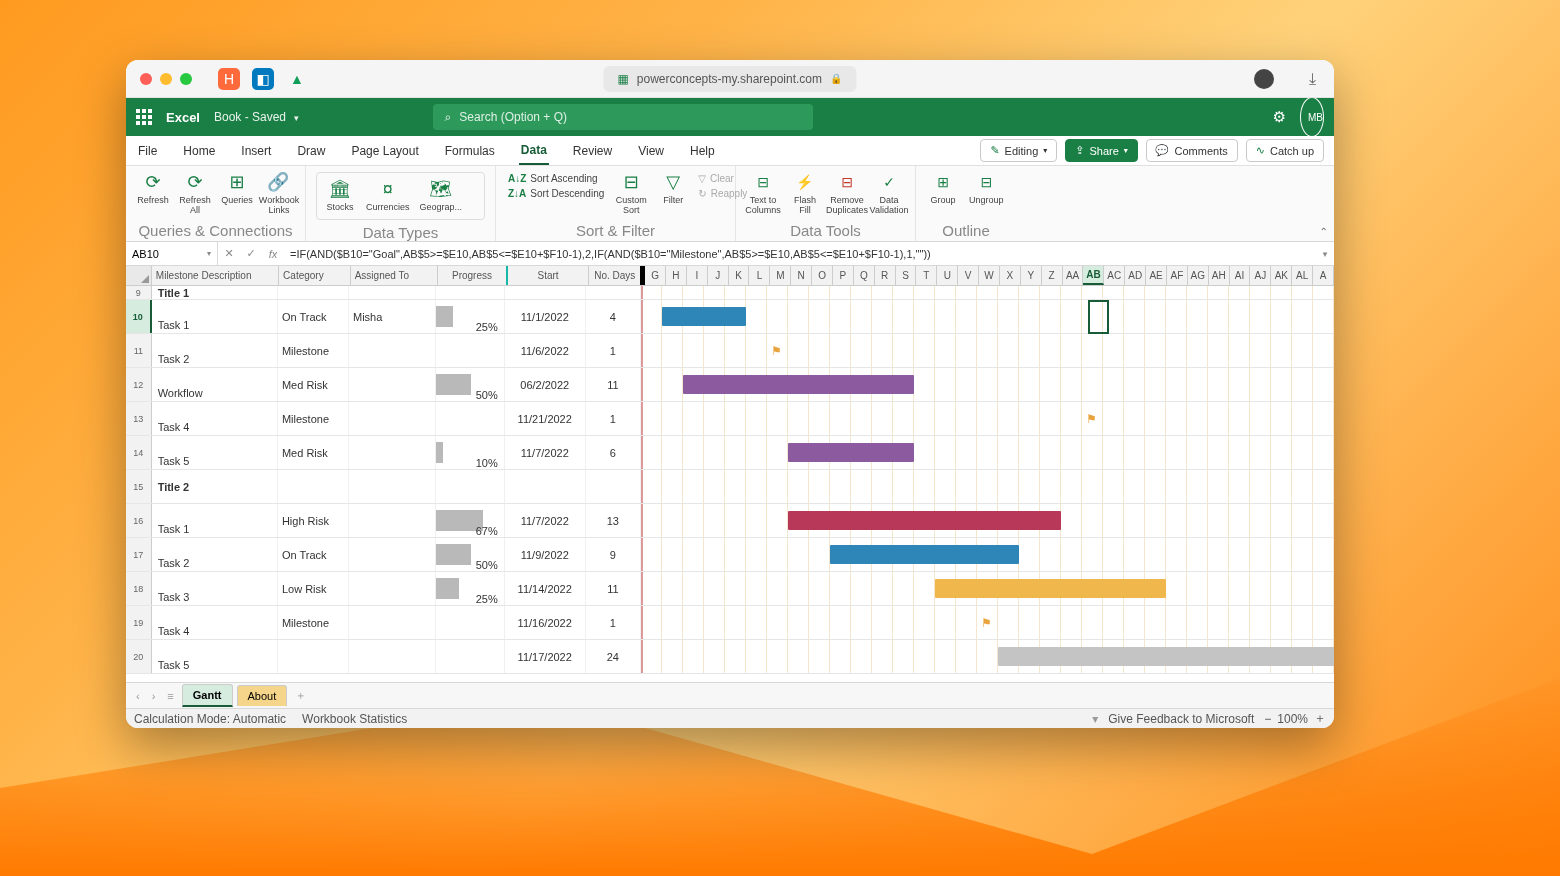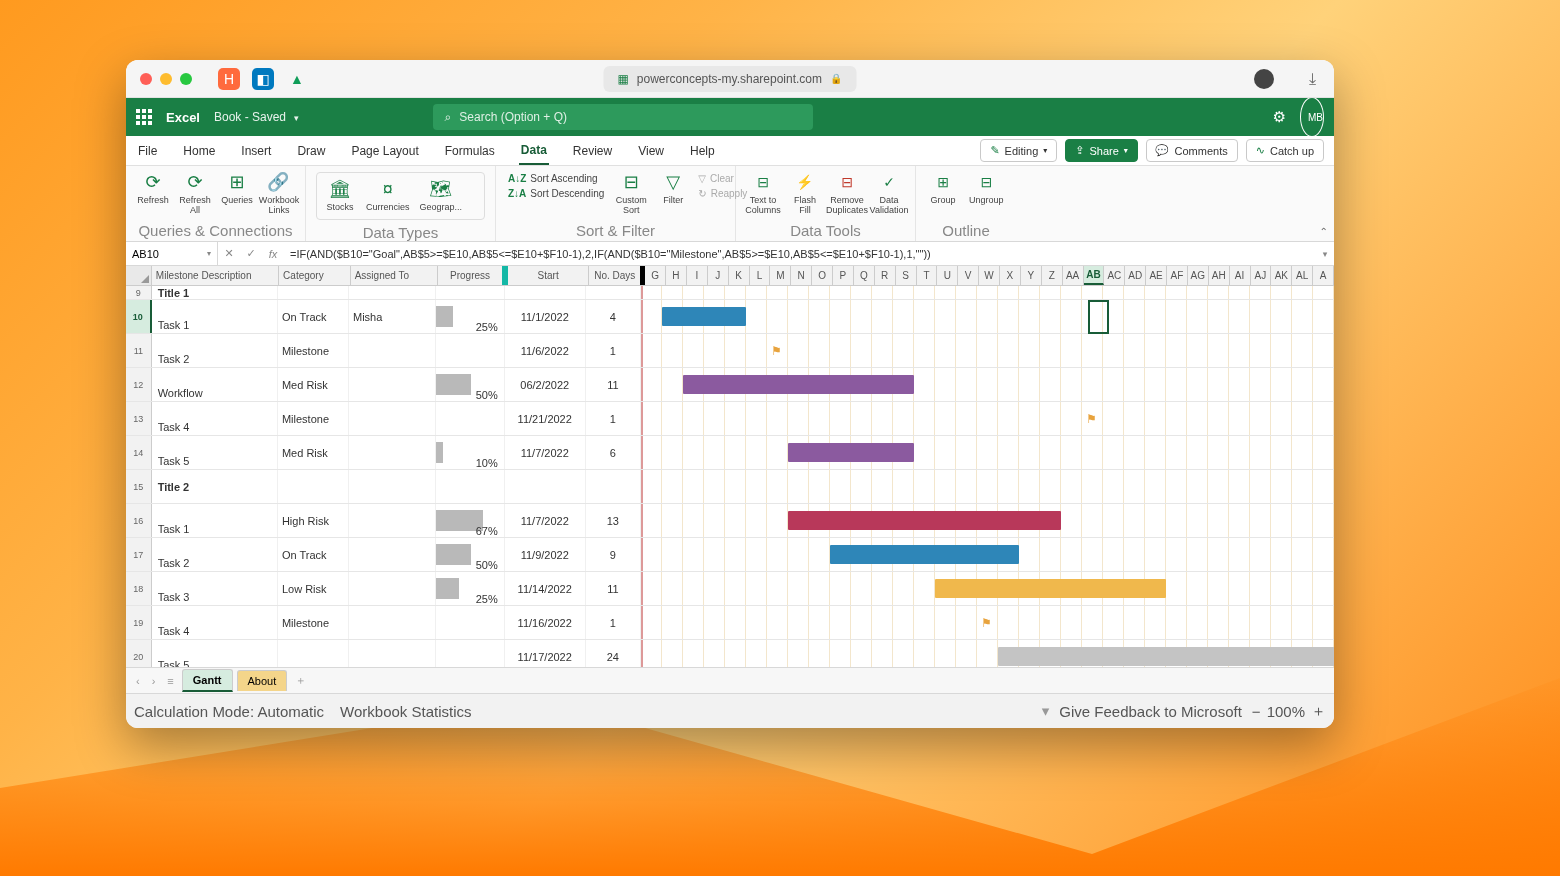--- a/index.html
+++ b/index.html
@@ -48,21 +48,21 @@
 .fx-cancel,.fx-ok{width:22px;text-align:center;color:#888}
 .fx-label{width:22px;font-style:italic;color:#888;text-align:center}
 .formula{flex:1;padding:0 6px;color:#333;white-space:nowrap;overflow:hidden}
 .formula-chev{width:18px;text-align:center;font-size:9px;color:#888}
 .grid-header{height:20px;background:#f2f2f2;border-bottom:1px solid #ccc;display:flex;font-size:10px;color:#555}
 .corner{width:26px;border-right:1px solid #ccc;background:#e9e9e9;position:relative}
 .corner::after{content:"";position:absolute;right:2px;bottom:2px;border:4px solid transparent;border-bottom-color:#999;border-right-color:#999}
 .wideA{width:128px;border-right:1px solid #ccc;padding:2px 4px;display:flex;align-items:center}
 .wideB{width:72px;border-right:1px solid #ccc;padding:2px 4px;display:flex;align-items:center}
 .wideC{width:88px;border-right:1px solid #ccc;padding:2px 4px;display:flex;align-items:center}
-.wideD{width:70px;border-right:6px solid #14b8a6;padding:2px 4px;display:flex;align-items:center;justify-content:center}
+.wideD{width:70px;border-right:2px solid #14b8a6;padding:2px 4px;display:flex;align-items:center;justify-content:center}
 .wideE{width:82px;border-right:1px solid #ccc;padding:2px 4px;display:flex;align-items:center;justify-content:center}
 .wideF{width:56px;border-right:5px solid #000000;padding:2px 4px;display:flex;align-items:center;justify-content:center}
 .narrow{width:21px;border-right:1px solid #ccc;display:flex;align-items:center;justify-content:center}
 .narrow.sel{background:#d6ecdf;color:#185c37;font-weight:bold;border-bottom:2px solid #185c37}
 .grid-body{flex:1;overflow:hidden;position:relative;background:#fff}
 .row{height:34px;border-bottom:1px solid #e6e6e6;display:flex;font-size:11px;color:#333;align-items:stretch}
 .row.short{height:14px}
 .rh{width:26px;background:#f2f2f2;border-right:1px solid #ccc;display:flex;align-items:center;justify-content:center;font-size:9px;color:#666}
 .rh.sel{background:#d6ecdf;color:#185c37;font-weight:bold;border-right:2px solid #185c37}
 .cA{width:128px;padding:2px 6px;display:flex;align-items:flex-end;border-right:1px solid #f0f0f0}
@@ -78,21 +78,21 @@
 .gcol{width:21px;border-right:1px solid #f3e6cc;height:100%}
 .gcol.first{box-shadow:inset 2px 0 0 #d99}
 .gbar{position:absolute;top:7px;bottom:7px;border-radius:1px}
 .flag{position:absolute;top:10px;font-size:12px;color:#e8a33d}
 .selcell{position:absolute;border:2px solid #185c37;background:transparent;pointer-events:none}
 .sheetbar{height:26px;border-top:1px solid #d8d8d8;background:#f7f7f7;display:flex;align-items:center;font-size:11px;padding:0 6px;gap:4px}
 .sheetbar .nav{color:#999;padding:0 4px}
 .sheet-tab{padding:4px 10px;border:1px solid #ccc;border-bottom:none;background:#fff;border-radius:3px 3px 0 0}
 .sheet-tab.active{background:#d6ecdf;font-weight:700;border-bottom:2px solid #185c37}
 .sheet-tab.about{background:#f4d58a}
-.statusbar{height:35px;background:#f2f2f2;border-top:1px solid #d8d8d8;display:flex;align-items:center;font-size:15px;color:#555;padding:0 8px}
+.statusbar{height:20px;background:#f2f2f2;border-top:1px solid #d8d8d8;display:flex;align-items:center;font-size:12px;color:#555;padding:0 8px}
 .statusbar .right{margin-left:auto;display:flex;align-items:center;gap:10px}
 .zoom{display:flex;align-items:center;gap:6px}
 </style>
 </head>
 <body>
 
 <div class="window">
 
   <div class="chrome-bar">
     <div class="traffic">

